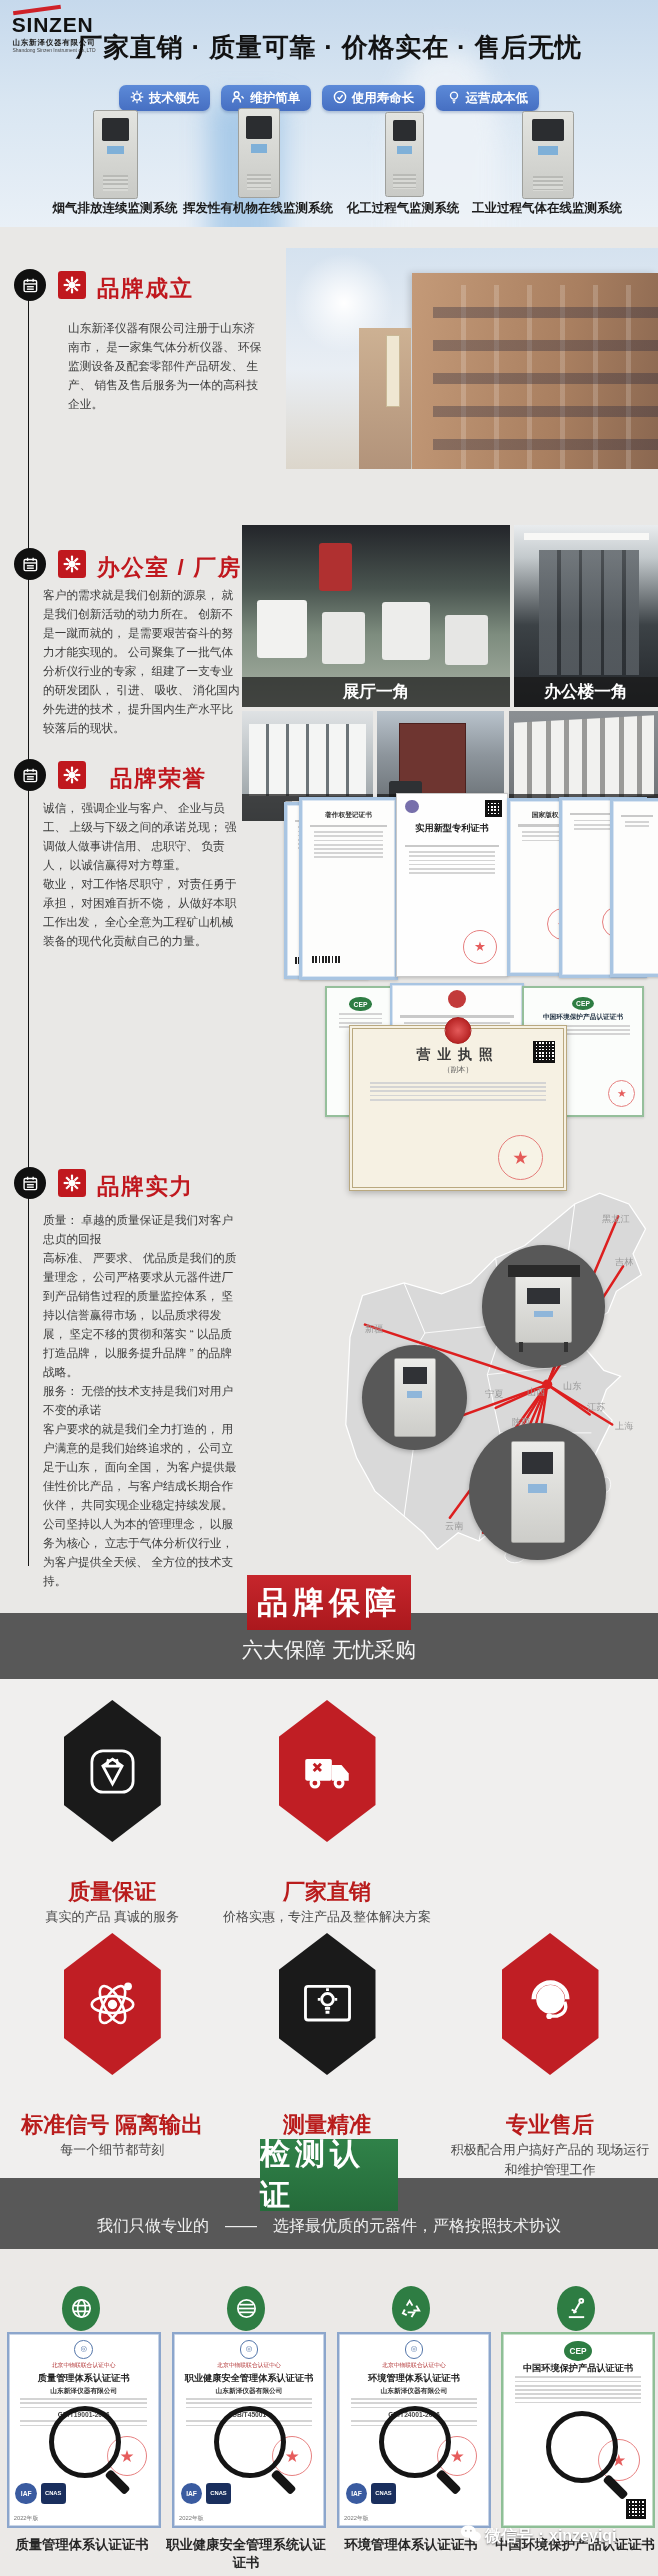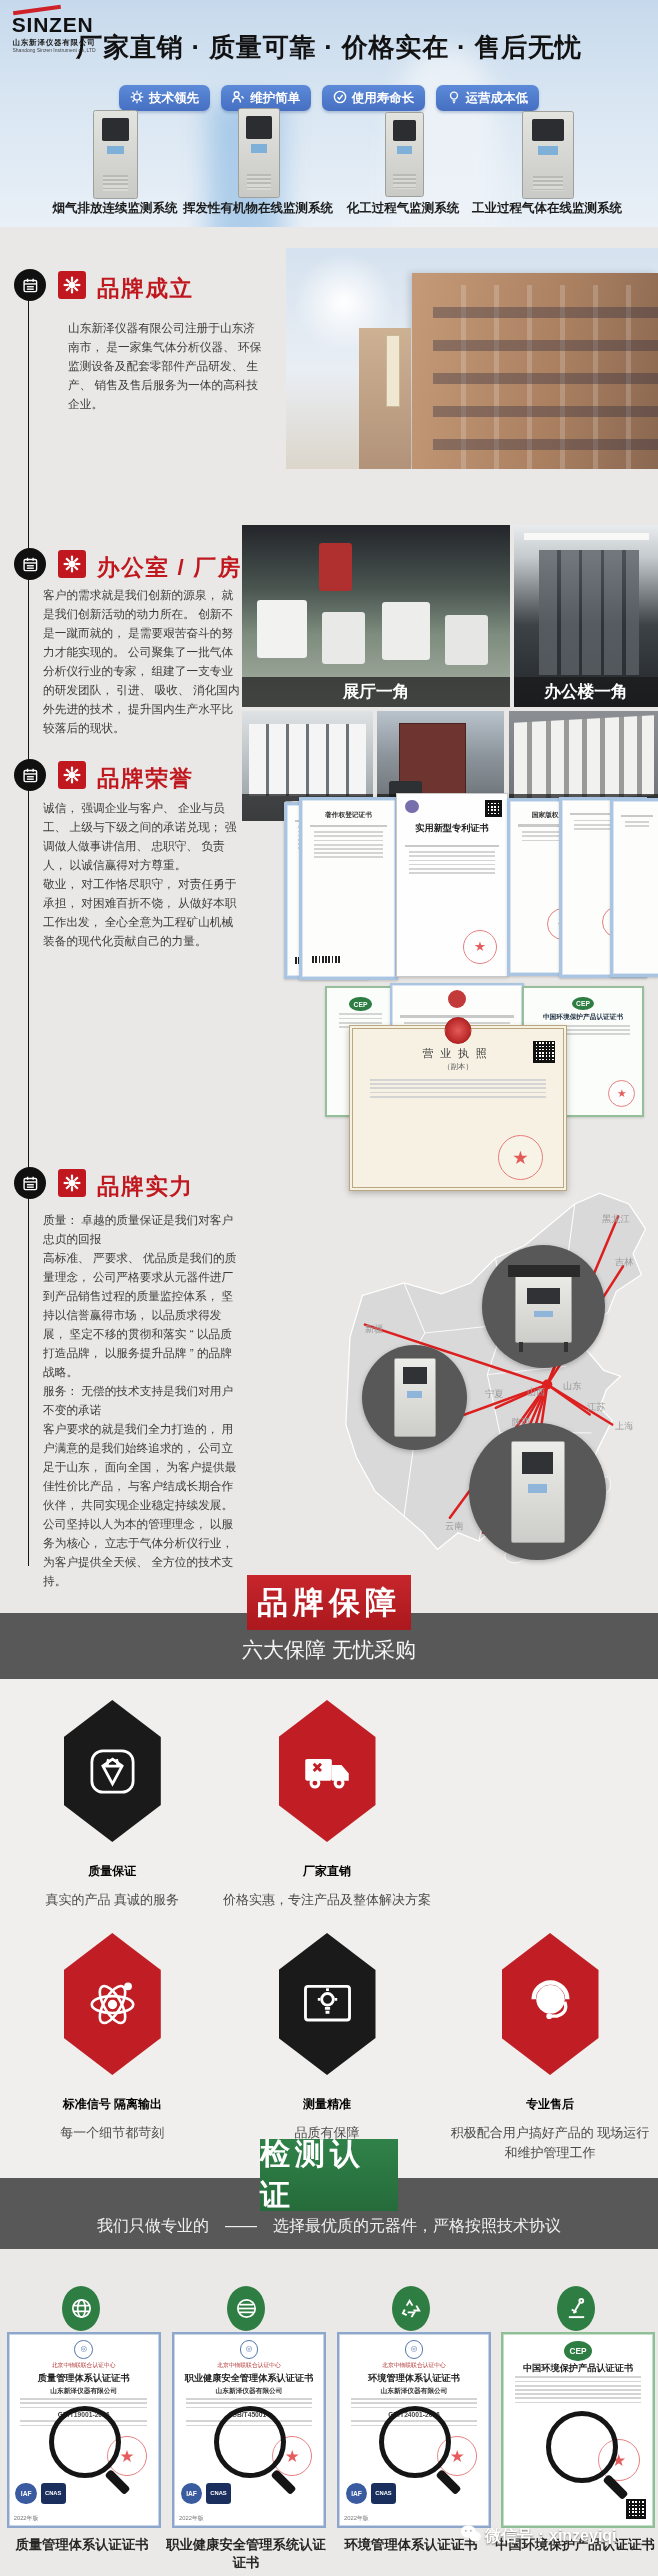--- a/index.html
+++ b/index.html
@@ -55,22 +55,22 @@
          display:flex;align-items:center;justify-content:center;}
   .mcab{position:relative;background:linear-gradient(180deg,#ecece9,#cdcdc9);border:0.8px solid #a3a3a0;
         border-radius:1.7px;}
   .mcab .scr{position:absolute;left:20%;top:10%;width:60%;height:22%;background:#303236;}
   .mcab .lcd{position:absolute;left:32%;top:42%;width:36%;height:9%;background:#8fb6da;}
   
   .gbg{left:0;top:1679px;width:658px;height:499px;background:#f0efee;}
   .gitem{position:absolute;width:208px;display:flex;flex-direction:column;align-items:center;}
   .hex{width:97px;height:142px;display:flex;align-items:center;justify-content:center;
        clip-path:polygon(50% 0%,100% 26%,100% 74%,50% 100%,0% 74%,0% 26%);}
-  .gtitle{margin-top:21px;font-size:12px;font-weight:900;color:#000000;text-align:center;}
-  .gdesc{margin-top:10px;font-size:13px;color:#4c4c4c;text-align:center;line-height:20px;}
+  .gtitle{margin-top:35px;font-size:22px;font-weight:900;color:#b91c1c;text-align:center;}
+  .gdesc{font-size:13px;color:#4c4c4c;text-align:center;line-height:20px;}
   .band{left:0;width:658px;background:#585858;}
   .banner{display:flex;align-items:center;justify-content:center;color:#fff;
           font-family:"DejaVu Serif","Liberation Serif",serif;font-weight:bold;letter-spacing:5px;}
   
   .bot{left:0;top:2249px;width:658px;height:327px;background:#ebe9e7;}
   .gico{position:absolute;width:38px;height:45px;background:#2e7d43;border-radius:50%;
         display:flex;align-items:center;justify-content:center;}
   .bcert{position:absolute;top:83px;width:150px;height:192px;background:#fff;}
   .bcert.blue{border:2.5px double #8ca6cc;box-shadow:0 0 0 0.8px #b9c9e0 inset;}
   .bcert.green{border:2.5px double #8fbf97;box-shadow:0 0 0 0.8px #b5d6ba inset;}
@@ -319,21 +319,21 @@
           <line x1="2" y1="12" x2="8" y2="12"></line>
           <line x1="16" y1="12" x2="22" y2="12"></line>
           <line x1="5" y1="5" x2="9" y2="9"></line>
           <line x1="15" y1="15" x2="19" y2="19"></line>
           <line x1="5" y1="19" x2="9" y2="15"></line>
           <line x1="15" y1="9" x2="19" y2="5"></line>
         </g>
         <circle cx="12" cy="12" r="4" fill="#fff"></circle>
       </svg>
   </div>
-  <div class="abs stitle" style="left:97px;top:763px;">品牌荣誉</div>
+  <div class="abs stitle" style="left:110px;top:763px;">品牌荣誉</div>
   <div class="abs para" style="left:43px;top:798px;width:200px;">
     <p>诚信， 强调企业与客户、 企业与员工、 上级与下级之间的承诺兑现； 强调做人做事讲信用、 忠职守、 负责人， 以诚信赢得对方尊重。</p>
     <p>敬业， 对工作恪尽职守， 对责任勇于承担， 对困难百折不饶， 从做好本职工作出发， 全心全意为工程矿山机械装备的现代化贡献自己的力量。</p>
   </div>
 
   <div class="abs" style="left:267px;top:790px;width:392px;height:398px;">
     <div class="abs certb" style="left:16.7px;top:11.7px;width:79px;height:171px;">
       <div class="bar" style="margin-top:15px;"></div>
         <div class="bar s"></div>
         <div class="bar s"></div>
@@ -406,21 +406,21 @@
       <div style="margin-top:5.8px;text-align:center;"><span style="display:inline-block;background:#2e7d43;color:#fff;font-size:6.7px;font-weight:bold;border-radius:50%;padding:3.3px 4.2px;">CEP</span></div>
       <div style="margin-top:3.3px;text-align:center;font-size:6.7px;font-weight:bold;color:#234;padding:0 5px;">中国环境保护产品认证证书</div>
       <div class="bar s"></div>
         <div class="bar s"></div>
         <div class="bar s"></div>
       <div class="abs seal" style="right:6.7px;bottom:8.3px;width:25px;height:25px;font-size:10.8px;">★</div>
     </div>
 
     <div class="abs" style="left:82px;top:235px;width:210px;height:158px;background:#f6f1e3;border:4.2px double #b9a87f;box-shadow:0 2.5px 6.7px rgba(0,0,0,.25);">
       <div class="abs" style="left:50%;top:-11.7px;transform:translateX(-50%);width:25px;height:25px;border-radius:50%;background:radial-gradient(circle,#e45a5a 0%,#b21e1e 80%);border:1.7px solid #a82020;"></div>
-      <div style="margin-top:16.7px;text-align:center;font-size:11px;font-weight:normal;letter-spacing:6.7px;color:#3a3a3a;font-family:'DejaVu Serif','Liberation Serif',serif;">营业执照</div>
+      <div style="margin-top:16.7px;text-align:center;font-size:14px;font-weight:bold;letter-spacing:6.7px;color:#3a3a3a;font-family:'DejaVu Serif','Liberation Serif',serif;">营业执照</div>
       <div style="text-align:center;font-size:7.5px;color:#555;margin-top:1.7px;">（副本）</div>
       <div class="abs qr" style="right:8.3px;top:11.7px;bottom:auto;width:20px;height:20px;"></div>
       <div class="bar s" style="margin:6.7px 16.7px 2.5px;"></div>
         <div class="bar s" style="margin:2.5px 16.7px;"></div>
         <div class="bar s" style="margin:2.5px 16.7px;"></div>
         <div class="bar s" style="margin:2.5px 16.7px;"></div>
         <div class="bar s" style="margin:2.5px 16.7px;"></div>
       <div class="abs seal" style="right:20px;bottom:6.7px;width:43px;height:43px;font-size:18.3px;">★</div>
     </div>
   </div>

